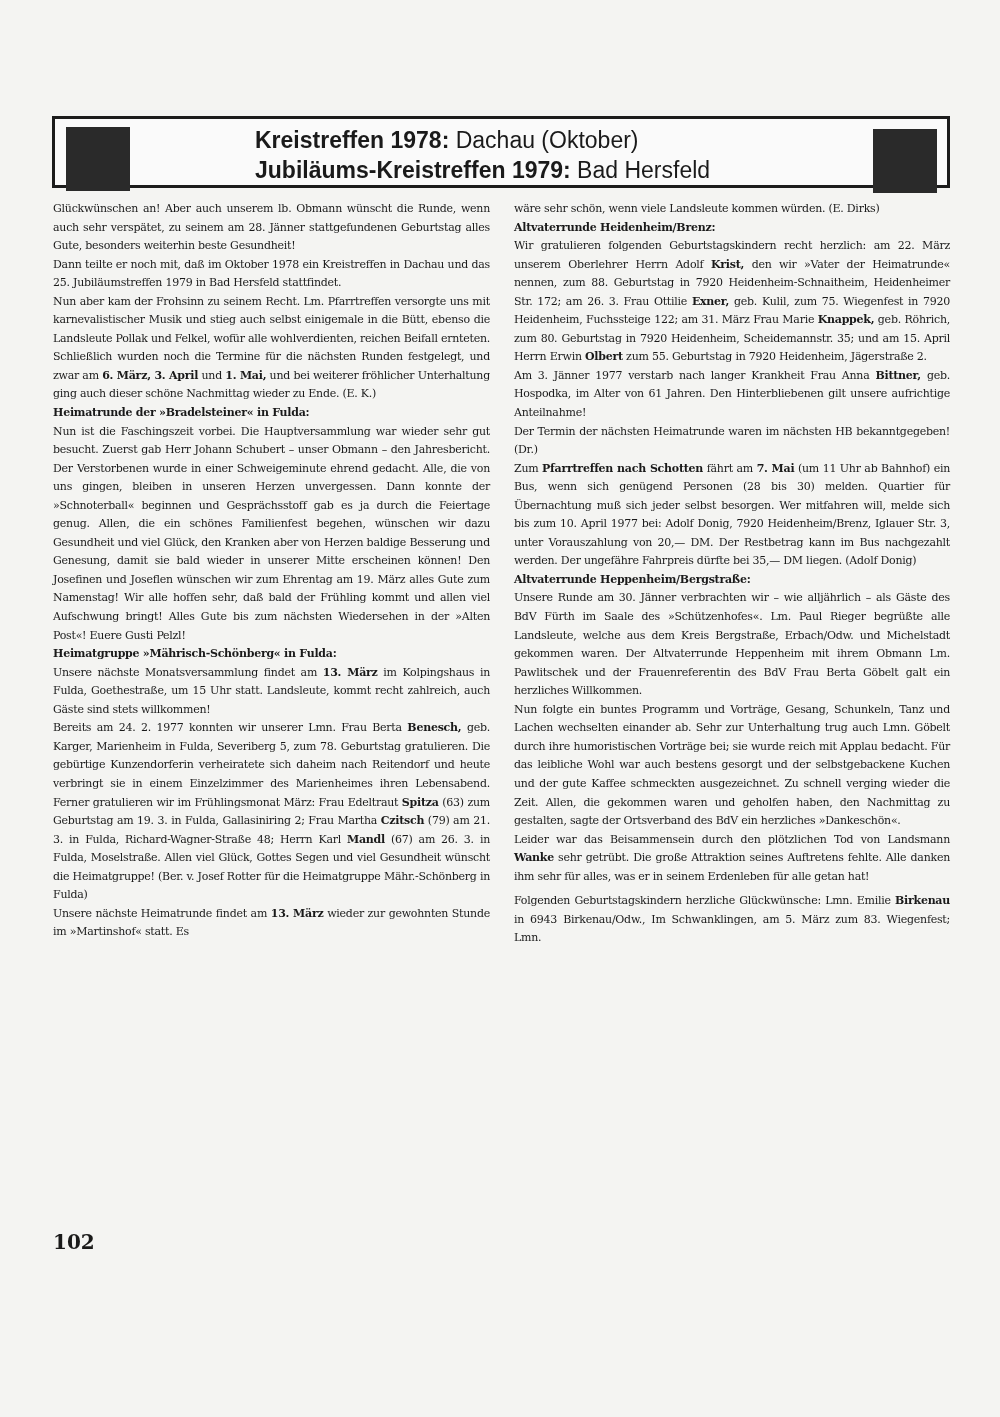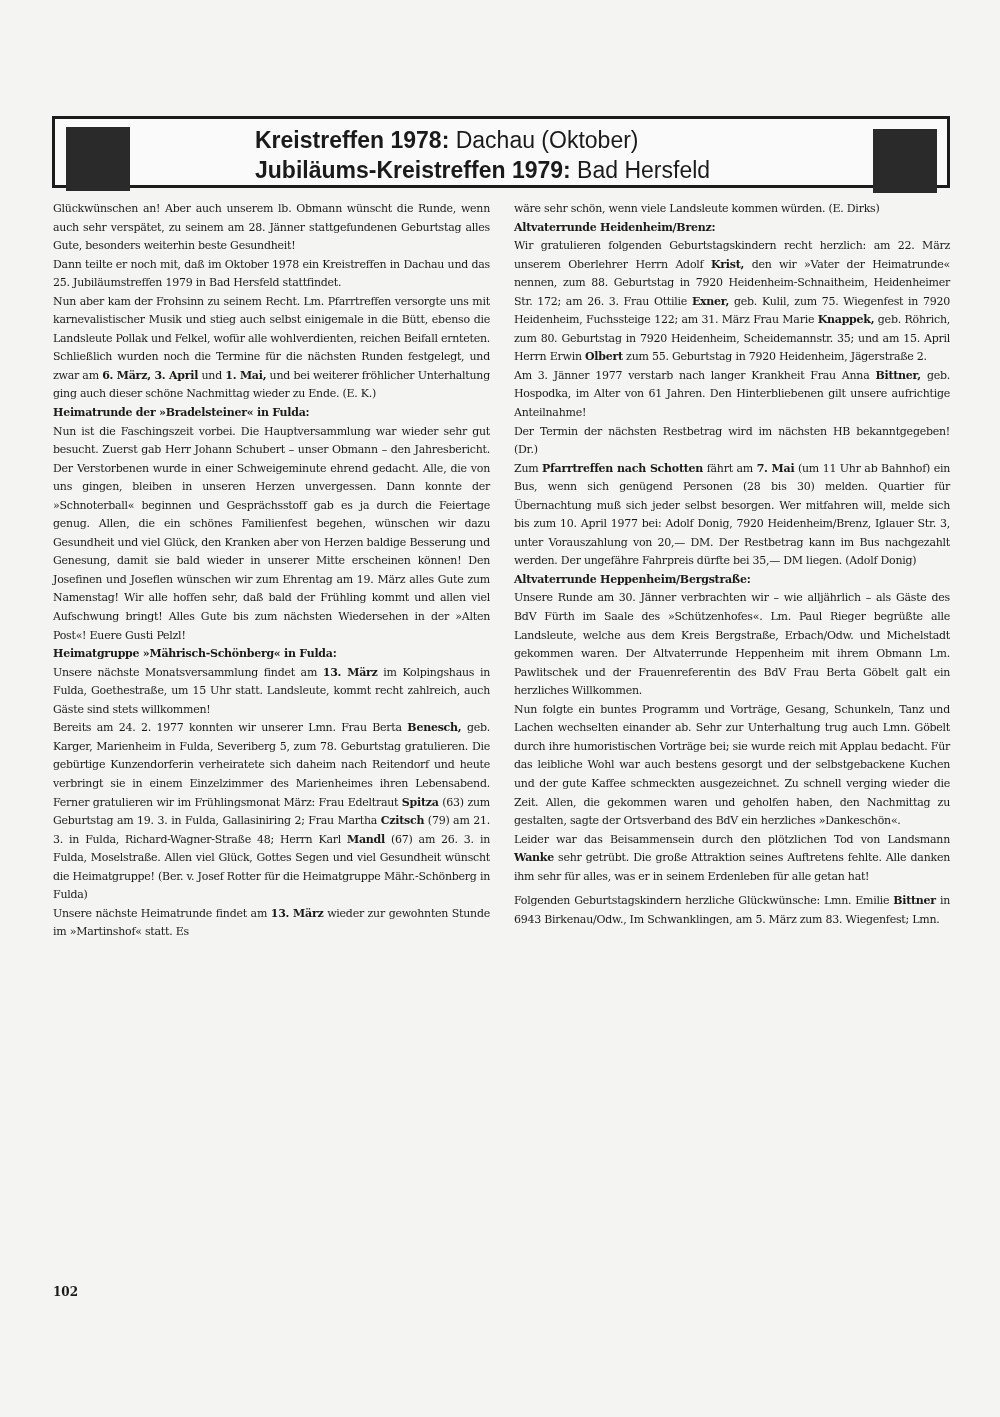--- a/index.html
+++ b/index.html
@@ -33,22 +33,22 @@
       text-align: justify;
       letter-spacing: -0.25px;
     }
     .col.left { left: 53px; }
     .col.right { left: 514px; width: 436px; }
     .col p { margin: 0; }
     .col .h { font-weight: bold; }
     .col .h:first-child { margin-top: 0; }
     .col b { font-weight: bold; }
     .page-number {
-      position: absolute; left: 53px; top: 1285px;
-      font-family: "DejaVu Serif", serif; font-weight: bold; font-size: 12px;
+      position: absolute; left: 53px; top: 1230px;
+      font-family: "DejaVu Serif", serif; font-weight: bold; font-size: 20px;
     }
   </style>
 </head>
 <body>
 
 <div class="page">
 
   <div class="header-box">
     <div class="header-square left"></div>
     <div class="header-lines">
@@ -77,24 +77,24 @@
 
     <p><span>Unsere nächste Heimatrunde findet am </span><b>13. März</b><span> wieder zur gewohnten Stunde im »Martinshof« statt. Es</span></p>
   </div>
 
   <div class="col right">
     <p>wäre sehr schön, wenn viele Landsleute kommen würden. (E. Dirks)</p>
 
     <p class="h">Altvaterrunde Heidenheim/Brenz:</p>
     <p><span>Wir gratulieren folgenden Geburtstagskindern recht herzlich: am 22. März unserem Oberlehrer Herrn Adolf </span><b>Krist,</b><span> den wir »Vater der Heimatrunde« nennen, zum 88. Geburtstag in 7920 Heidenheim-Schnaitheim, Heidenheimer Str. 172; am 26. 3. Frau Ottilie </span><b>Exner,</b><span> geb. Kulil, zum 75. Wiegenfest in 7920 Heidenheim, Fuchssteige 122; am 31. März Frau Marie </span><b>Knappek,</b><span> geb. Röhrich, zum 80. Geburtstag in 7920 Heidenheim, Scheidemannstr. 35; und am 15. April Herrn Erwin </span><b>Olbert</b><span> zum 55. Geburtstag in 7920 Heidenheim, Jägerstraße 2.</span></p>
     <p><span>Am 3. Jänner 1977 verstarb nach langer Krankheit Frau Anna </span><b>Bittner,</b><span> geb. Hospodka, im Alter von 61 Jahren. Den Hinterbliebenen gilt unsere aufrichtige Anteilnahme!</span></p>
-    <p>Der Termin der nächsten Restbetrag wird im nächsten HB bekanntgegeben! (Dr.)</p>
+    <p>Der Termin der nächsten Heimatrunde waren im nächsten HB bekanntgegeben! (Dr.)</p>
     <p><span>Zum </span><b>Pfarrtreffen nach Schotten</b><span> fährt am </span><b>7. Mai</b><span> (um 11 Uhr ab Bahnhof) ein Bus, wenn sich genügend Personen (28 bis 30) melden. Quartier für Übernachtung muß sich jeder selbst besorgen. Wer mitfahren will, melde sich bis zum 10. April 1977 bei: Adolf Donig, 7920 Heidenheim/Brenz, Iglauer Str. 3, unter Vorauszahlung von 20,— DM. Der Restbetrag kann im Bus nachgezahlt werden. Der ungefähre Fahrpreis dürfte bei 35,— DM liegen. (Adolf Donig)</span></p>
 
     <p class="h">Altvaterrunde Heppenheim/Bergstraße:</p>
     <p>Unsere Runde am 30. Jänner verbrachten wir – wie alljährlich – als Gäste des BdV Fürth im Saale des »Schützenhofes«. Lm. Paul Rieger begrüßte alle Landsleute, welche aus dem Kreis Bergstraße, Erbach/Odw. und Michelstadt gekommen waren. Der Altvaterrunde Heppenheim mit ihrem Obmann Lm. Pawlitschek und der Frauenreferentin des BdV Frau Berta Göbelt galt ein herzliches Willkommen.</p>
     <p>Nun folgte ein buntes Programm und Vorträge, Gesang, Schunkeln, Tanz und Lachen wechselten einander ab. Sehr zur Unterhaltung trug auch Lmn. Göbelt durch ihre humoristischen Vorträge bei; sie wurde reich mit Applau bedacht. Für das leibliche Wohl war auch bestens gesorgt und der selbstgebackene Kuchen und der gute Kaffee schmeckten ausgezeichnet. Zu schnell verging wieder die Zeit. Allen, die gekommen waren und geholfen haben, den Nachmittag zu gestalten, sagte der Ortsverband des BdV ein herzliches »Dankeschön«.</p>
     <p><span>Leider war das Beisammensein durch den plötzlichen Tod von Landsmann </span><b>Wanke</b><span> sehr getrübt. Die große Attraktion seines Auftretens fehlte. Alle danken ihm sehr für alles, was er in seinem Erdenleben für alle getan hat!</span></p>
-    <p style="margin-top:6px"><span>Folgenden Geburtstagskindern herzliche Glückwünsche: Lmn. Emilie </span><b>Bittner</b><span> in 6943 Birkenau/Odw., Im Schwanklingen, am 5. März zum 83. Wiegenfest; Lmn.</span></p>
+    <p style="margin-top:6px"><span>Folgenden Geburtstagskindern herzliche Glückwünsche: Lmn. Emilie </span><b>Birkenau</b><span> in 6943 Birkenau/Odw., Im Schwanklingen, am 5. März zum 83. Wiegenfest; Lmn.</span></p>
   </div>
 
   <div class="page-number">102</div>
 </div>
 
 </body></html>

